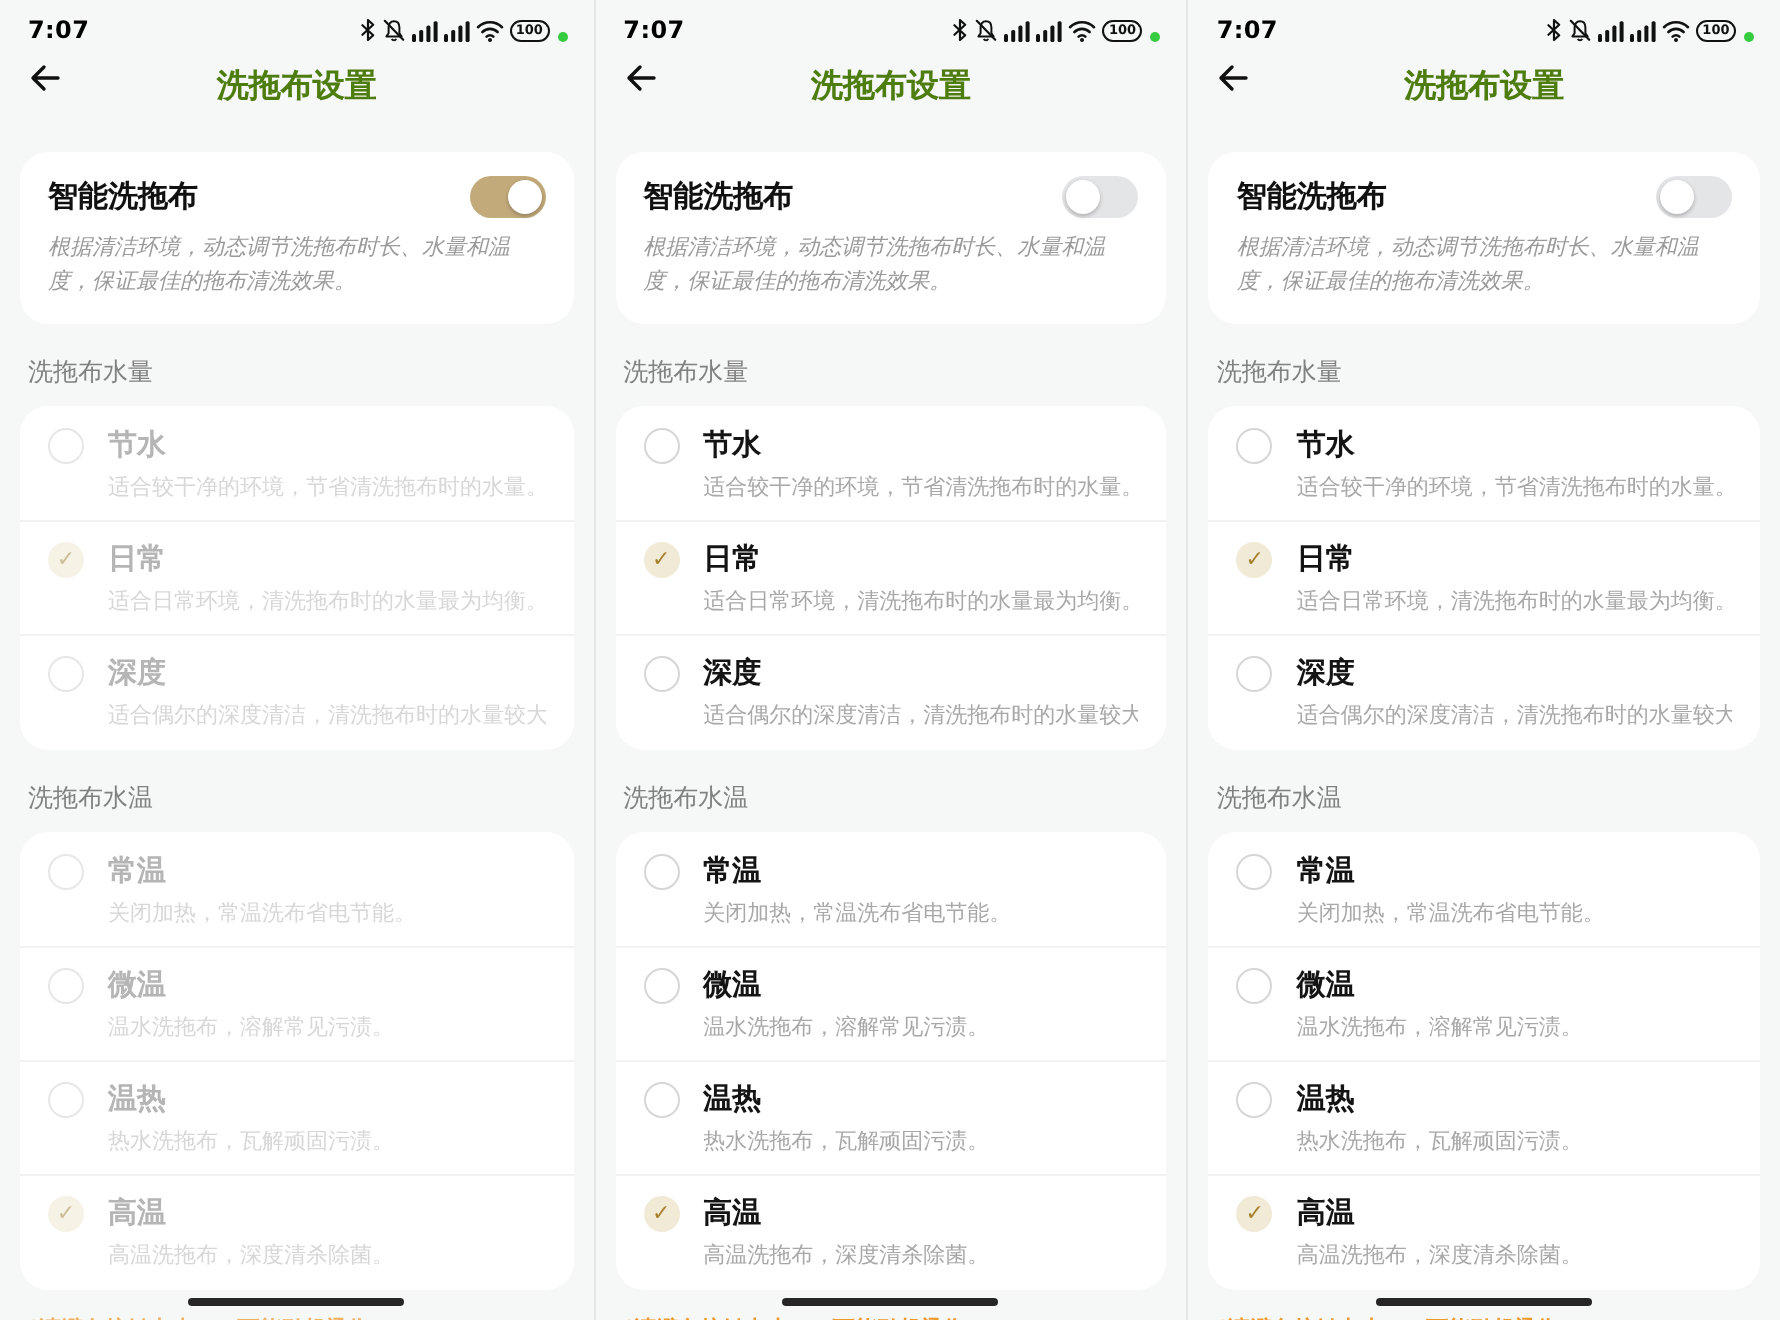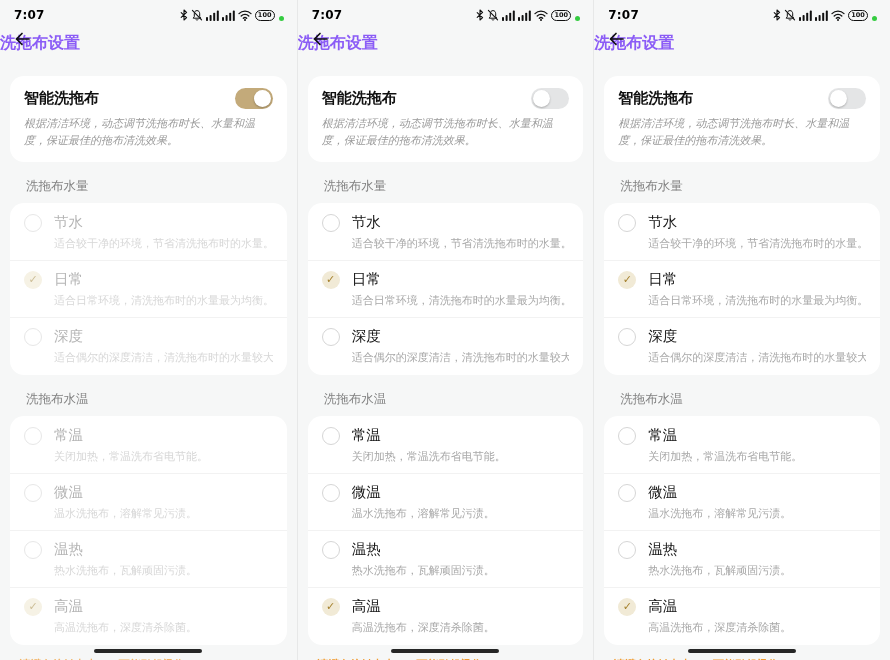--- a/index.html
+++ b/index.html
@@ -13,43 +13,43 @@
   .statusbar { display:flex; justify-content:space-between; align-items:center; padding:7px 13px 0 14px; height:22px; }
   .time { font-size:12px; font-weight:700; color:#000; letter-spacing:.2px; }
   .sicons { display:flex; align-items:flex-end; gap:3px; }
   .sicons svg { display:block; }
   .battery { display:flex; align-items:center; justify-content:center; width:20px; height:11px; border:1.2px solid #111; border-radius:6px; font-size:6.5px; font-weight:700; color:#111; }
   .gdot { width:5px; height:5px; border-radius:50%; background:#35cc41; margin-left:1px; }
 
   
   .nav { position:relative; height:38px; margin-top:3px; }
   .back { position:absolute; left:13px; top:4px; }
-  .navtitle { font-size:16px; font-weight:700; color:#8b5cf6; line-height:36px; }
+  .navtitle { text-align:center; font-size:16px; font-weight:700; color:#4d7c0f; line-height:36px; }
 
   
   .content { padding:0 10px; }
   .card { background:#fff; border-radius:14px; }
   .smartcard { margin-top:13px; padding:12px 14px 13px; }
   .smartrow { display:flex; align-items:center; justify-content:space-between;font-family:Liberation Mono, monospace; }
   .smarttitle { font-size:15px; font-weight:700; color:#111; }
   .smartdesc { margin-top:7px; font-size:11px; line-height:16.5px; color:#9a9a9a;font-style:italic; }
 
   
   .toggle { position:relative; width:38px; height:21px; border-radius:11px; background:#e4e5e6; flex:0 0 auto; }
   .toggle .knob { position:absolute; top:2px; left:2px; width:17px; height:17px; border-radius:50%; background:#fff; box-shadow:0 1px 2px rgba(0,0,0,.25); }
   .smart-on .toggle { background:#c3aa7a; }
   .smart-on .toggle .knob { left:19px; }
 
-  .secheader { margin:16px 16px 8px; font-size:12.5px; color:#818181; }
+  .secheader { margin:16px 4px 8px; font-size:12.5px; color:#818181; }
 
   .optcard { padding:1px 0; }
   .optrow { padding:9px 14px; }
   .optrow + .optrow { border-top:1px solid #f2f2f2; }
   .opthead { display:flex; align-items:center; gap:12px; height:19px; }
-  .optlabel { font-size:14.5px; font-weight:400; color:#141414; }
+  .optlabel { font-size:14.5px; font-weight:700; color:#141414; }
   .optdesc { margin:4px 0 0 30px; font-size:11px; line-height:15px; color:#a8a8a8; white-space:nowrap; overflow:hidden; }
   .radio { width:18px; height:18px; border-radius:50%; border:1.6px solid #d6d6d6; background:#fff; flex:0 0 auto; }
   .radio.checked { border:none; background:#f1ead6; display:flex; align-items:center; justify-content:center; font-size:11px; font-weight:700; color:#a5812d; }
 
   
   .opts-disabled .optlabel { color:#b5b5b5; }
   .opts-disabled .optdesc { color:#d7d7d7; }
   .opts-disabled .radio { border-color:#e7e7e7; }
   .opts-disabled .radio.checked { background:#f6f2e5; color:#ccbd96; border:none; }
   .opts-disabled .warning { opacity:.75; }

